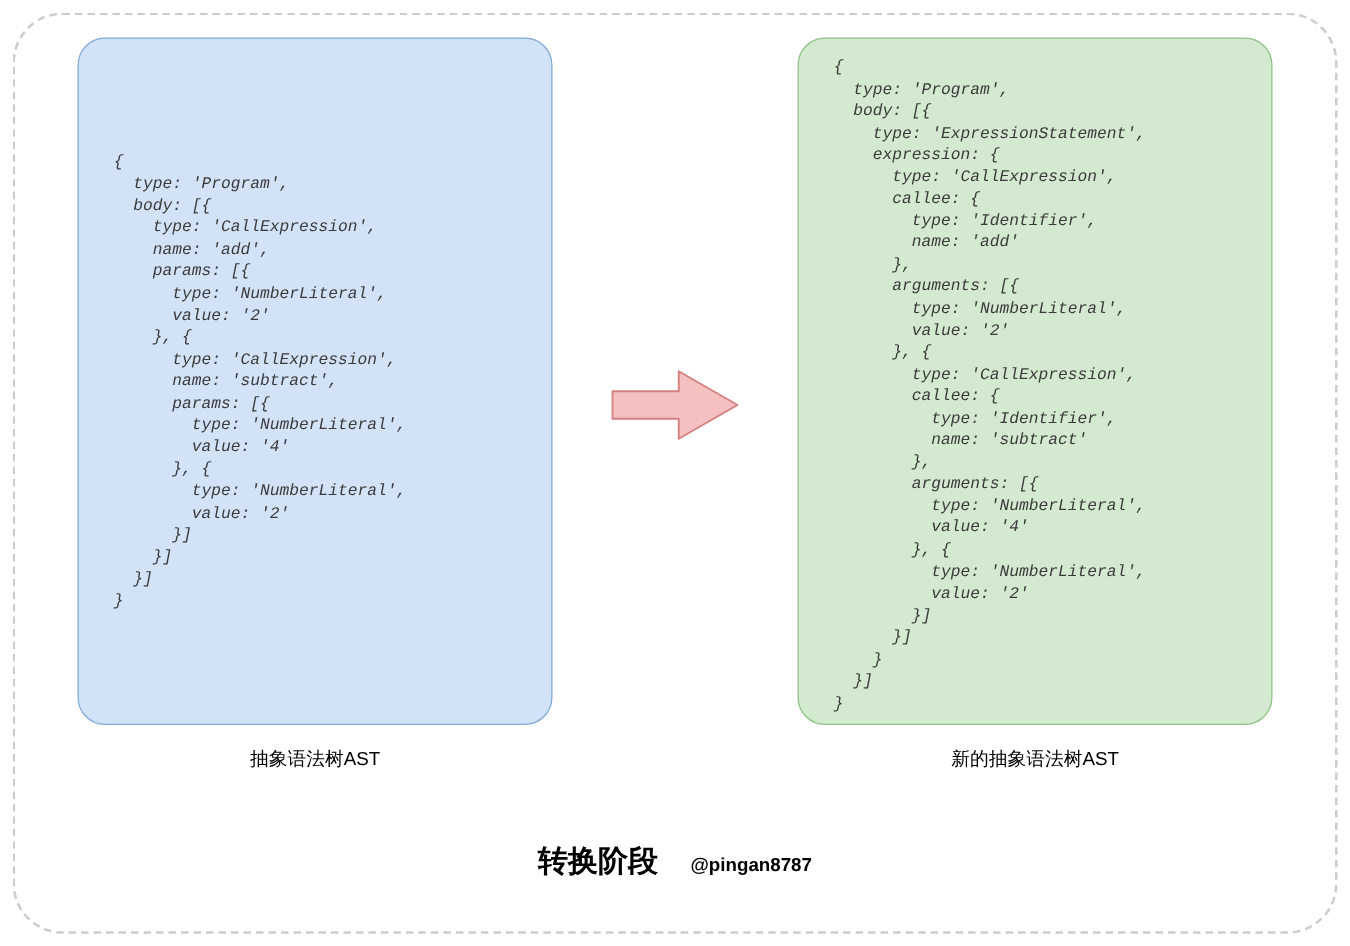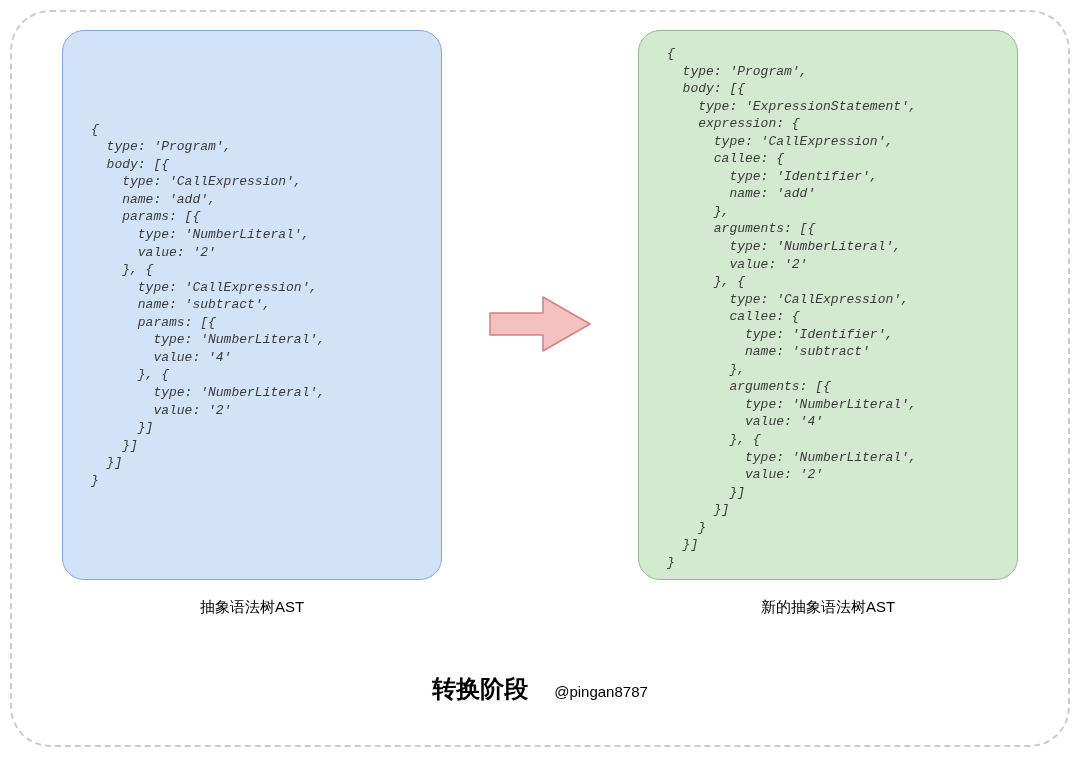--- a/index.html
+++ b/index.html
@@ -87,21 +87,21 @@
       align-items: baseline;
       gap: 26px;
     }
     .footer-main {
       font-size: 24px;
       font-weight: 900;
       color: #000000;
     }
     .footer-sub {
       font-size: 15px;
-      font-weight: 400;
+      font-weight: 700;
       color: #000000;
     }
   </style>
 </head>
 <body>
 
 <div class="outer-container">
   <div class="content-area">
 
     <div class="panel-wrapper">

